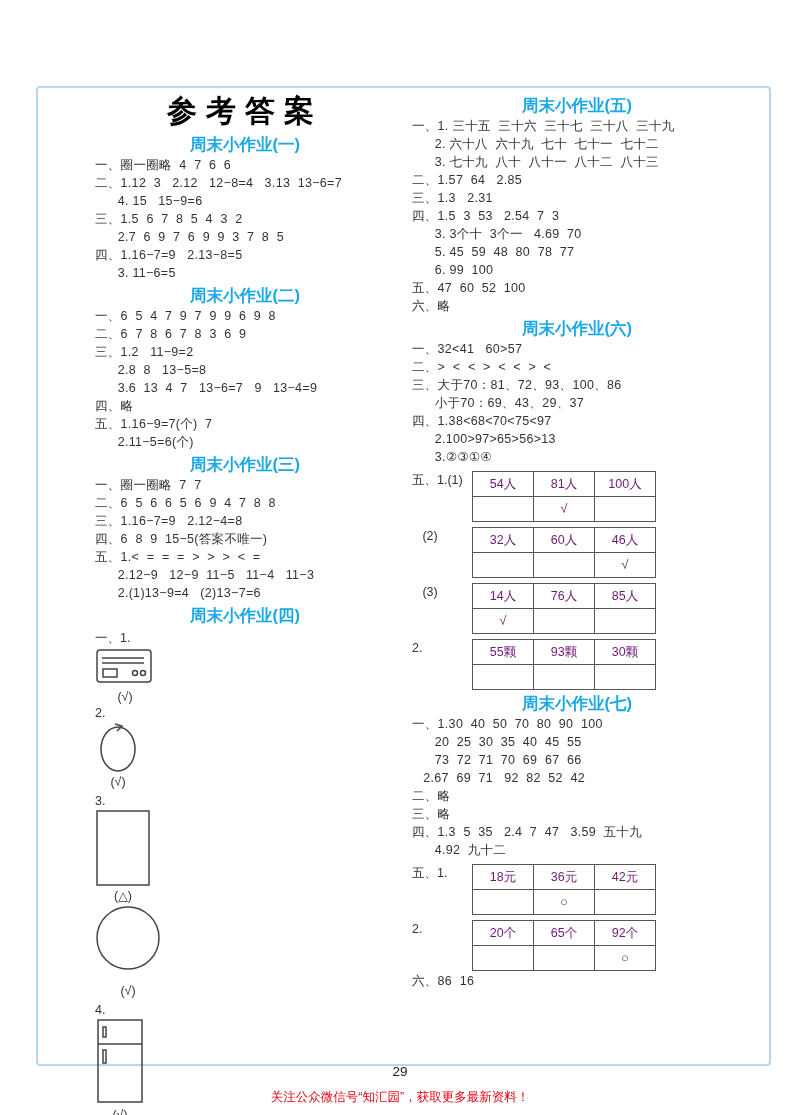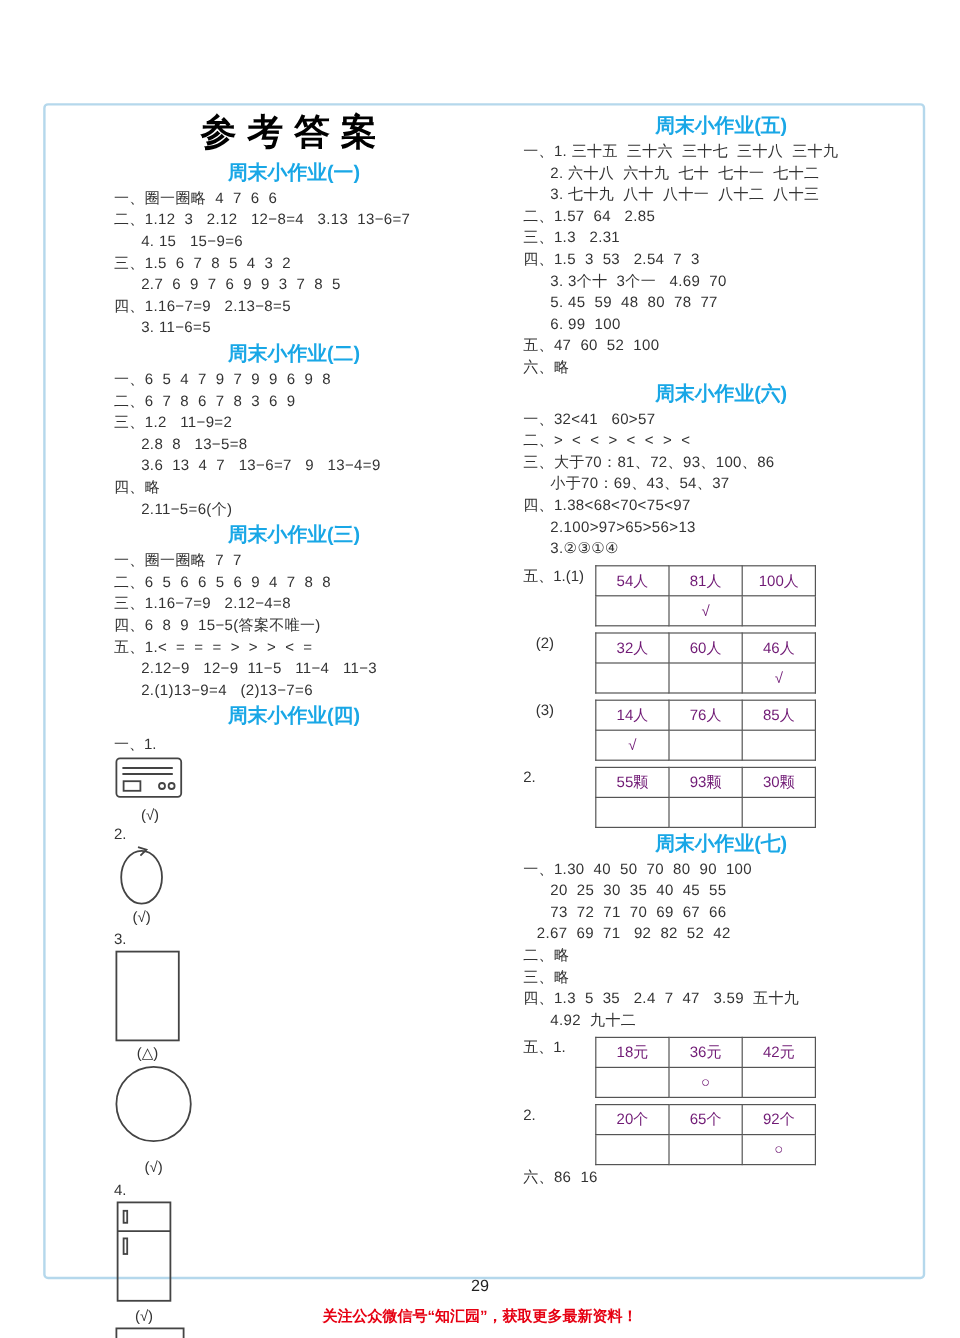--- a/index.html
+++ b/index.html
@@ -1,41 +1,41 @@
 <!DOCTYPE html>
 <html><head>
 <meta charset="utf-8">
 <style>
   html,body{margin:0;padding:0;background:#ffffff;}
   body{width:800px;height:1115px;position:relative;font-family:"Liberation Sans","DejaVu Sans",sans-serif;color:#333;}
   .frame{position:absolute;left:36px;top:86px;width:731px;height:976px;border:2px solid #b5d8ec;border-radius:4px;}
   .col{position:absolute;top:92px;}
   .col-left{left:95px;width:300px;}
-  .col-right{left:436px;width:330px;}
+  .col-right{left:412px;width:330px;}
   .main-title{font-size:30px;font-weight:bold;color:#000;text-align:center;letter-spacing:9px;line-height:38px;margin-bottom:2px;}
   .hw-heading{color:#19a7e6;font-weight:bold;font-size:16.5px;text-align:center;line-height:24px;margin-top:1px;}
   .line{white-space:pre;font-size:12.5px;line-height:18px;color:#333;letter-spacing:.3px;}
   
   .shape-row{display:flex;align-items:flex-start;margin:3px 0 2px 0;flex-direction:column;}
   .slbl{white-space:pre;font-size:12.5px;line-height:16px;flex:none;}
   .fig{display:flex;flex-direction:column;align-items:center;flex:none;}
   .fig .cap{font-size:12.5px;line-height:15px;margin-top:2px;}
   .fig svg{display:block;}
   .gap40{width:40px;flex:none;}
   .gap20{width:16px;flex:none;}
   .diag-row{display:flex;align-items:flex-end;margin:13px 0 2px 0;flex-direction:column;}
   .diag-row svg{display:block;margin-left:6px;}
   .seg-row{margin:4px 0 2px 24px;}
   
   .tbl-row{display:flex;align-items:flex-start;margin:5px 0 1px 0;}
   .tlbl{white-space:pre;font-size:12.5px;line-height:18px;width:60px;flex:none;}
   table.anstbl{border-collapse:collapse;}
   .anstbl td{border:1px solid #555;width:60px;height:24px;text-align:center;font-size:12.5px;color:#701a75;padding:0;}
   .page-num{position:absolute;left:0;top:1064px;width:800px;text-align:center;font-size:13.5px;color:#222;}
-  .footer{position:absolute;left:0;top:1089px;width:800px;text-align:center;font-size:12.5px;font-weight:bold;color:#e60012;}
+  .footer{position:absolute;left:0;top:1089px;width:800px;text-align:center;font-size:12.5px;font-weight:normal;color:#e60012;}
   svg .st{stroke:#444;stroke-width:1.5;fill:none;}
   svg .dot{fill:#222;}
   svg .ln{stroke:#333;stroke-width:1.2;}
 </style>
 </head>
 <body>
 
 <div class="frame"></div>
 
 <div class="col col-left">
@@ -50,20 +50,21 @@
   <div class="line">四、1.16−7=9   2.13−8=5</div>
   <div class="line">      3. 11−6=5</div>
 
   <div class="hw-heading">周末小作业(二)</div>
   <div class="line">一、6  5  4  7  9  7  9  9  6  9  8</div>
   <div class="line">二、6  7  8  6  7  8  3  6  9</div>
   <div class="line">三、1.2   11−9=2</div>
   <div class="line">      2.8  8   13−5=8</div>
   <div class="line">      3.6  13  4  7   13−6=7   9   13−4=9</div>
   <div class="line">四、略</div>
+  <div class="line">五、1.16−9=7(个)  7</div>
   <div class="line">      2.11−5=6(个)</div>
 
   <div class="hw-heading">周末小作业(三)</div>
   <div class="line">一、圈一圈略  7  7</div>
   <div class="line">二、6  5  6  6  5  6  9  4  7  8  8</div>
   <div class="line">三、1.16−7=9   2.12−4=8</div>
   <div class="line">四、6  8  9  15−5(答案不唯一)</div>
   <div class="line">五、1.&lt;  =  =  =  &gt;  &gt;  &gt;  &lt;  =</div>
   <div class="line">      2.12−9   12−9  11−5   11−4   11−3</div>
   <div class="line">      2.(1)13−9=4   (2)13−7=6</div>
@@ -185,21 +186,21 @@
   <div class="line">      3. 3个十  3个一   4.69  70</div>
   <div class="line">      5. 45  59  48  80  78  77</div>
   <div class="line">      6. 99  100</div>
   <div class="line">五、47  60  52  100</div>
   <div class="line">六、略</div>
 
   <div class="hw-heading">周末小作业(六)</div>
   <div class="line">一、32&lt;41   60&gt;57</div>
   <div class="line">二、&gt;  &lt;  &lt;  &gt;  &lt;  &lt;  &gt;  &lt;</div>
   <div class="line">三、大于70：81、72、93、100、86</div>
-  <div class="line">      小于70：69、43、54、37</div>
+  <div class="line">      小于70：69、43、29、37</div>
   <div class="line">四、1.38&lt;68&lt;70&lt;75&lt;97</div>
   <div class="line">      2.100&gt;97&gt;65&gt;56&gt;13</div>
   <div class="line">      3.②③①④</div>
 
   <div class="tbl-row">
     <span class="tlbl">五、1.(1)</span>
     <table class="anstbl">
       <tbody>
           <tr>
         <td>54人</td>

